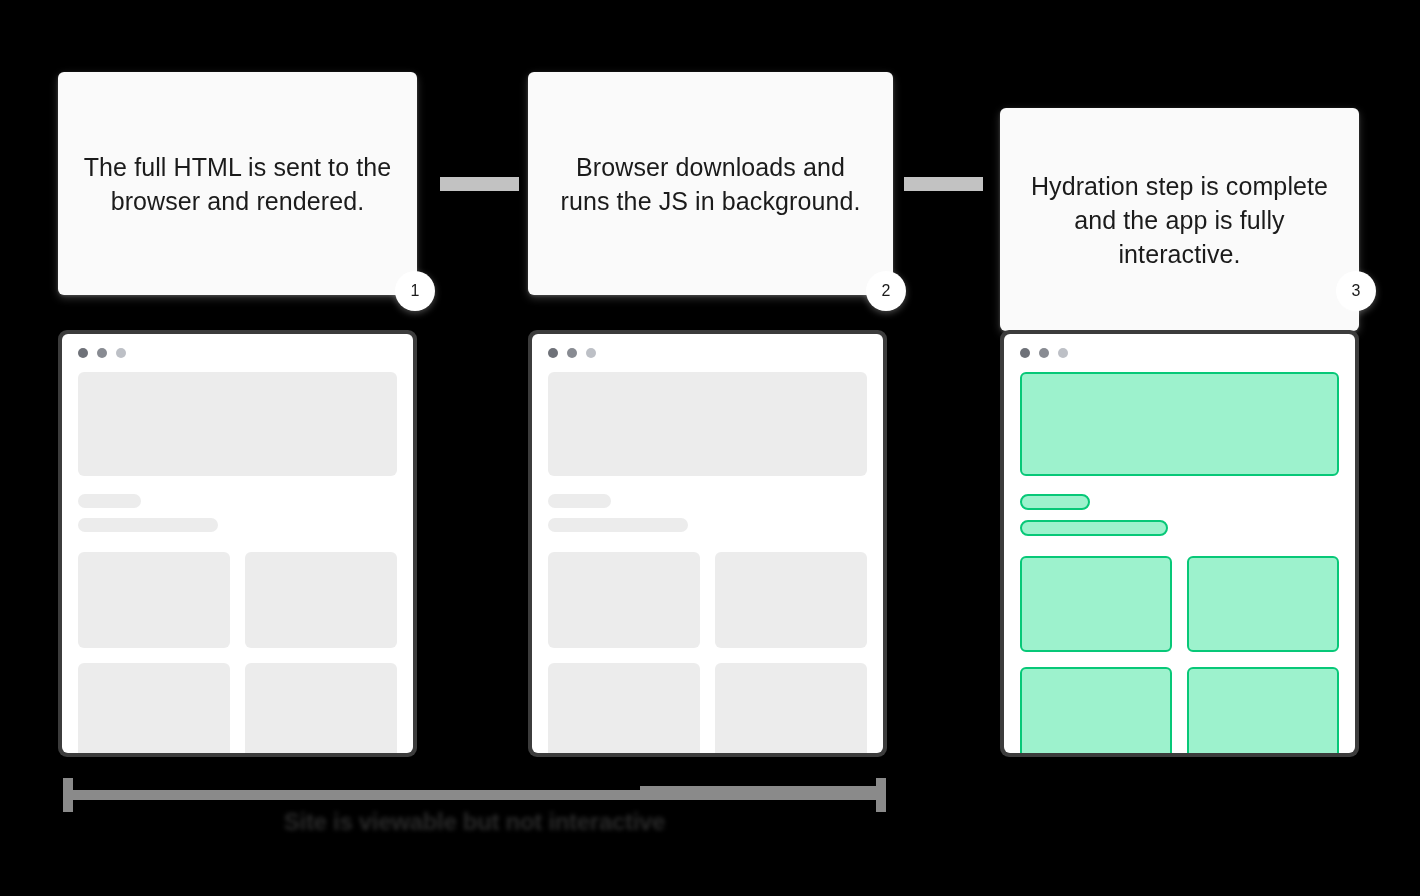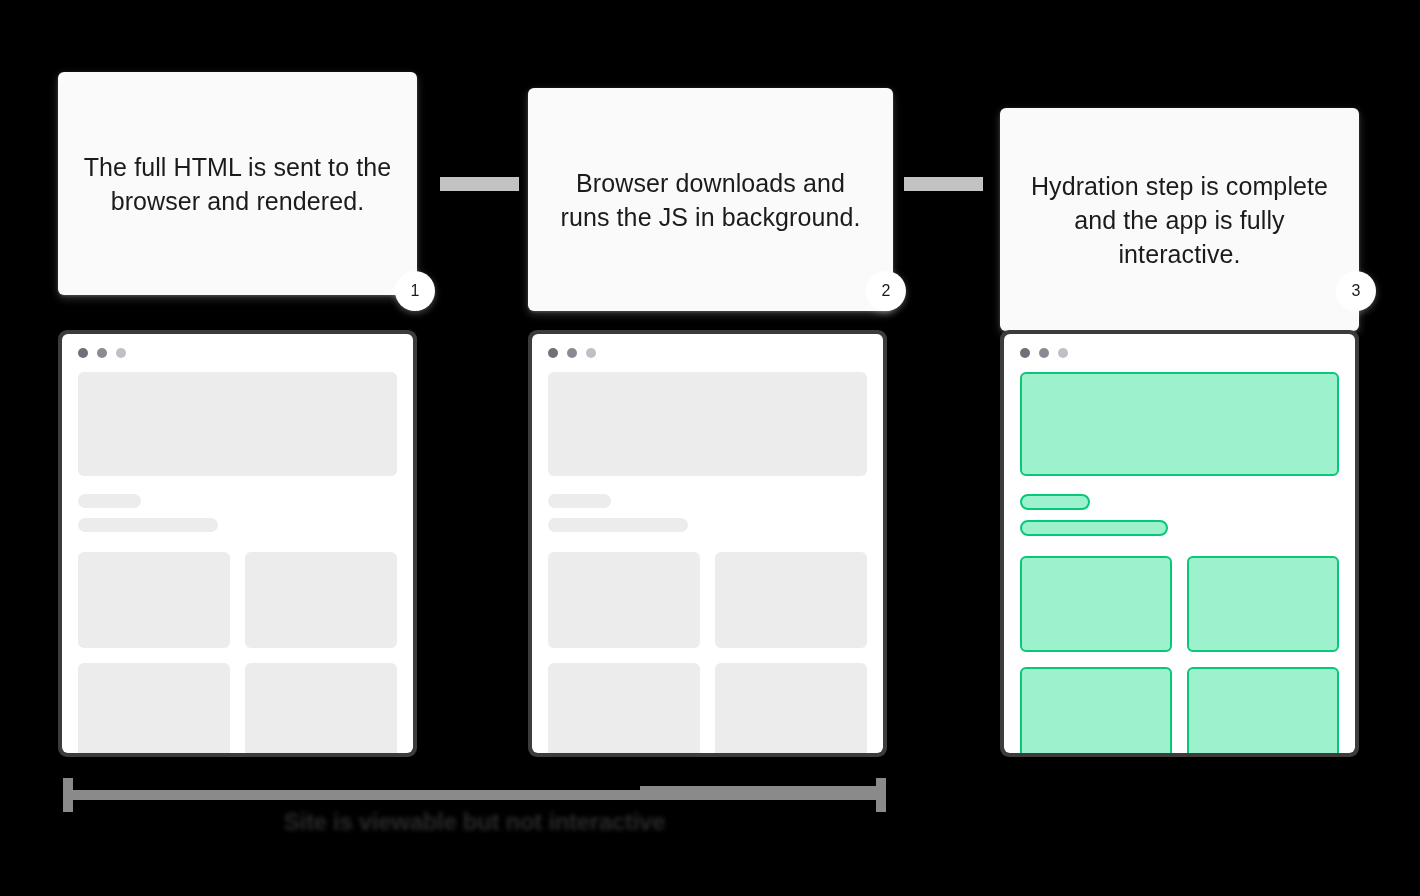--- a/index.html
+++ b/index.html
@@ -39,21 +39,21 @@
   .step-card .step-text {
     font-size: 25px;
     line-height: 34px;
     color: #1b1b1b;
     text-align: center;
     font-weight: 400;
     letter-spacing: 0.1px;
   }
 
   #step-card-1 { left: 58px;   top: 72px;  width: 359px; height: 223px; }
-  #step-card-2 { left: 528px;  top: 88px;  width: 365px; height: 223px; }
+  #step-card-2 { left: 528px;  top: 72px;  width: 365px; height: 223px; }
   #step-card-3 { left: 1000px; top: 72px;  width: 359px; height: 223px; margin-top: 36px; }
 
   
   .step-badge {
     position: absolute;
     width: 40px;
     height: 40px;
     border-radius: 50%;
     background: #ffffff;
     box-shadow: 0 2px 7px rgba(255,255,255,0.30);

